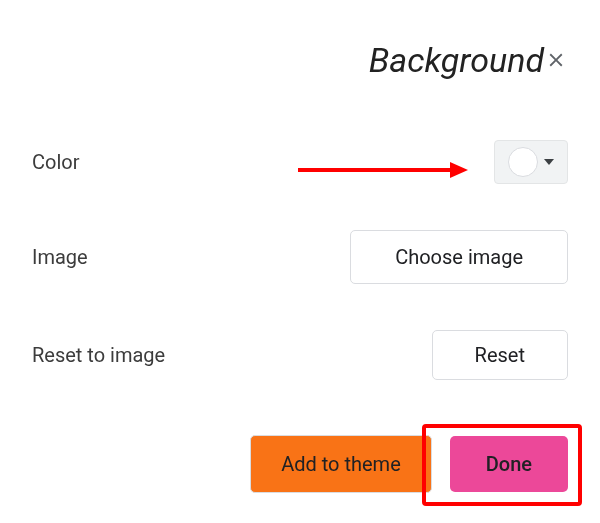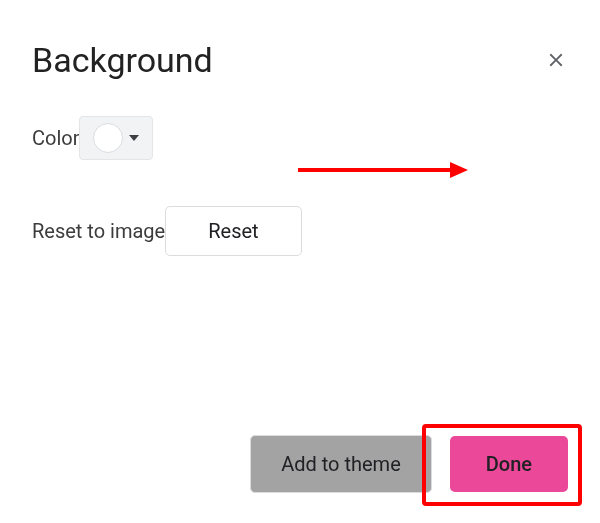--- a/index.html
+++ b/index.html
@@ -11,42 +11,43 @@
       position: relative;
     }
     .dialog {
       padding: 40px 32px 32px 32px;
       width: 100%;
       height: 100%;
       position: relative;
     }
     .header {
       display: flex;
-      justify-content: space-between;
+      justify-content: flex-end;
       align-items: center;
-      margin-bottom: 36px;
+      margin-bottom: 60px;
+      font-style: italic;
     }
     .title {
       font-size: 34px;
       color: #222;
       font-weight: 400;
     }
     .close-btn {
       width: 24px;
       height: 24px;
       cursor: pointer;
       color: #5f6368;
       display: flex;
       align-items: center;
       justify-content: center;
     }
     .close-btn svg { display: block; }
     .row {
       display: flex;
-      justify-content: flex-start;
+      justify-content: space-between;
       align-items: center;
       margin-bottom: 46px;
     }
     .row-label {
       font-size: 20px;
       color: #3c3c3c;
       font-weight: 400;
     }
     .color-picker-btn {
       width: 74px;
@@ -95,21 +96,21 @@
     }
     .footer {
       position: absolute;
       bottom: 30px;
       right: 32px;
       display: flex;
       gap: 18px;
       align-items: center;
     }
     .add-theme-btn {
-      background: #a3a3a3;
+      background: #f97316;
       border: 1px solid #dadce0;
       border-radius: 5px;
       padding: 16px 30px;
       font-size: 20px;
       color: #202124;
       cursor: pointer;
       font-family: inherit;
     }
     .done-btn {
       background: #ec4899;
@@ -158,20 +159,24 @@
   </div>
 
   <div class="row">
     <span class="row-label">Color</span>
     <div class="color-picker-btn">
       <span class="color-swatch" style="background: rgb(255, 255, 255);"></span>
       <span class="dropdown-arrow"></span>
     </div>
   </div>
 
+  <div class="row">
+    <span class="row-label">Image</span>
+    <button class="outline-btn choose-image-btn">Choose image</button>
+  </div>
 
   <div class="row">
     <span class="row-label">Reset to image</span>
     <button class="outline-btn reset-btn">Reset</button>
   </div>
 
   <div class="footer">
     <button class="add-theme-btn">Add to theme</button>
     <button class="done-btn">Done</button>
   </div>

